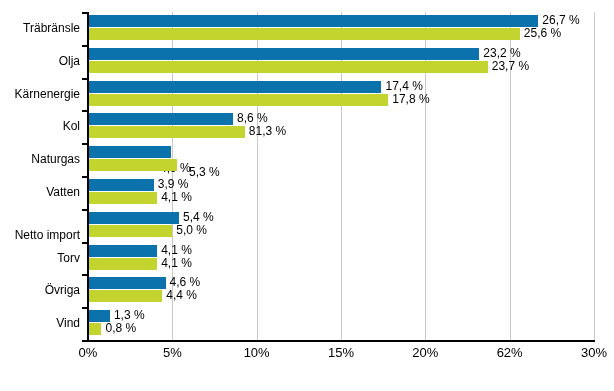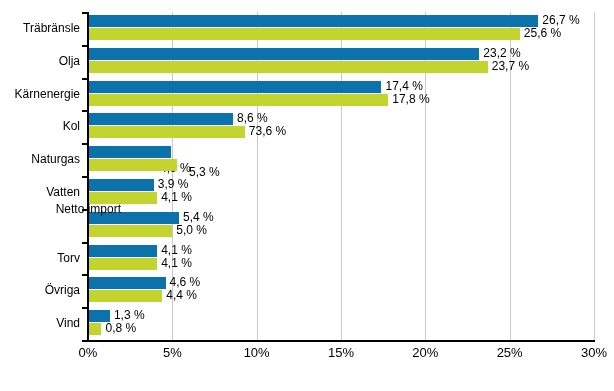--- a/index.html
+++ b/index.html
@@ -166,21 +166,21 @@
         <div class="cat-row" style="top: 67.6px; height: 32.8px;">
           <div class="bar series-0" style="width: 293.48px; background: rgb(11, 114, 171);"></div>
           <div class="bar-label series-0" style="left: 297.48px;">17,4 %</div>
           <div class="bar series-1" style="width: 300.227px; background: rgb(195, 212, 46);"></div>
           <div class="bar-label series-1" style="left: 304.227px;">17,8 %</div>
         </div>
         <div class="cat-row" style="top: 100.4px; height: 32.8px;">
           <div class="bar series-0" style="width: 145.053px; background: rgb(11, 114, 171);"></div>
           <div class="bar-label series-0" style="left: 149.053px;">8,6 %</div>
           <div class="bar series-1" style="width: 156.86px; background: rgb(195, 212, 46);"></div>
-          <div class="bar-label series-1" style="left: 160.86px;">73,6 %</div>
+          <div class="bar-label series-1" style="left: 160.86px;">81,3 %</div>
         </div>
         <div class="cat-row" style="top: 133.2px; height: 32.8px;">
           <div class="bar series-0" style="width: 82.6467px; background: rgb(11, 114, 171);"></div>
           <div class="bar-label series-0" style="left: 72px; margin-top: 17px;">4,9 %</div>
           <div class="bar series-1" style="width: 89.3933px; background: rgb(195, 212, 46);"></div>
           <div class="bar-label series-1" style="left: 101px; margin-top: 8px;">5,3 %</div>
         </div>
         <div class="cat-row" style="top: 166px; height: 32.8px;">
           <div class="bar series-0" style="width: 65.78px; background: rgb(11, 114, 171);"></div>
           <div class="bar-label series-0" style="left: 69.78px;">3,9 %</div>
@@ -242,38 +242,38 @@
       </div>
       <div class="cat-label-wrap" style="top: 120.3px;">
         <div>Kol</div>
       </div>
       <div class="cat-label-wrap" style="top: 153.1px;">
         <div>Naturgas</div>
       </div>
       <div class="cat-label-wrap" style="top: 185.9px;">
         <div>Vatten</div>
       </div>
-      <div class="cat-label-wrap" style="top: 203px; padding-left: 41px;">
+      <div class="cat-label-wrap" style="top: 229px;">
         <div>Netto import</div>
       </div>
       <div class="cat-label-wrap" style="top: 251.5px;">
         <div>Torv</div>
       </div>
       <div class="cat-label-wrap" style="top: 284.3px;">
         <div>Övriga</div>
       </div>
       <div class="cat-label-wrap" style="top: 317.1px;">
         <div>Vind</div>
       </div>
     </div>
 
   <div id="xticklabels">
       <div class="xtick-label" style="left: 58px;">0%</div>
       <div class="xtick-label" style="left: 142.333px;">5%</div>
       <div class="xtick-label" style="left: 226.667px;">10%</div>
       <div class="xtick-label" style="left: 311px;">15%</div>
       <div class="xtick-label" style="left: 395.333px;">20%</div>
-      <div class="xtick-label" style="left: 479.667px;">25%</div>
+      <div class="xtick-label" style="left: 479.667px;">62%</div>
       <div class="xtick-label" style="left: 564px;">30%</div>
     </div>
 
 
 </div>
 
 </body></html>

